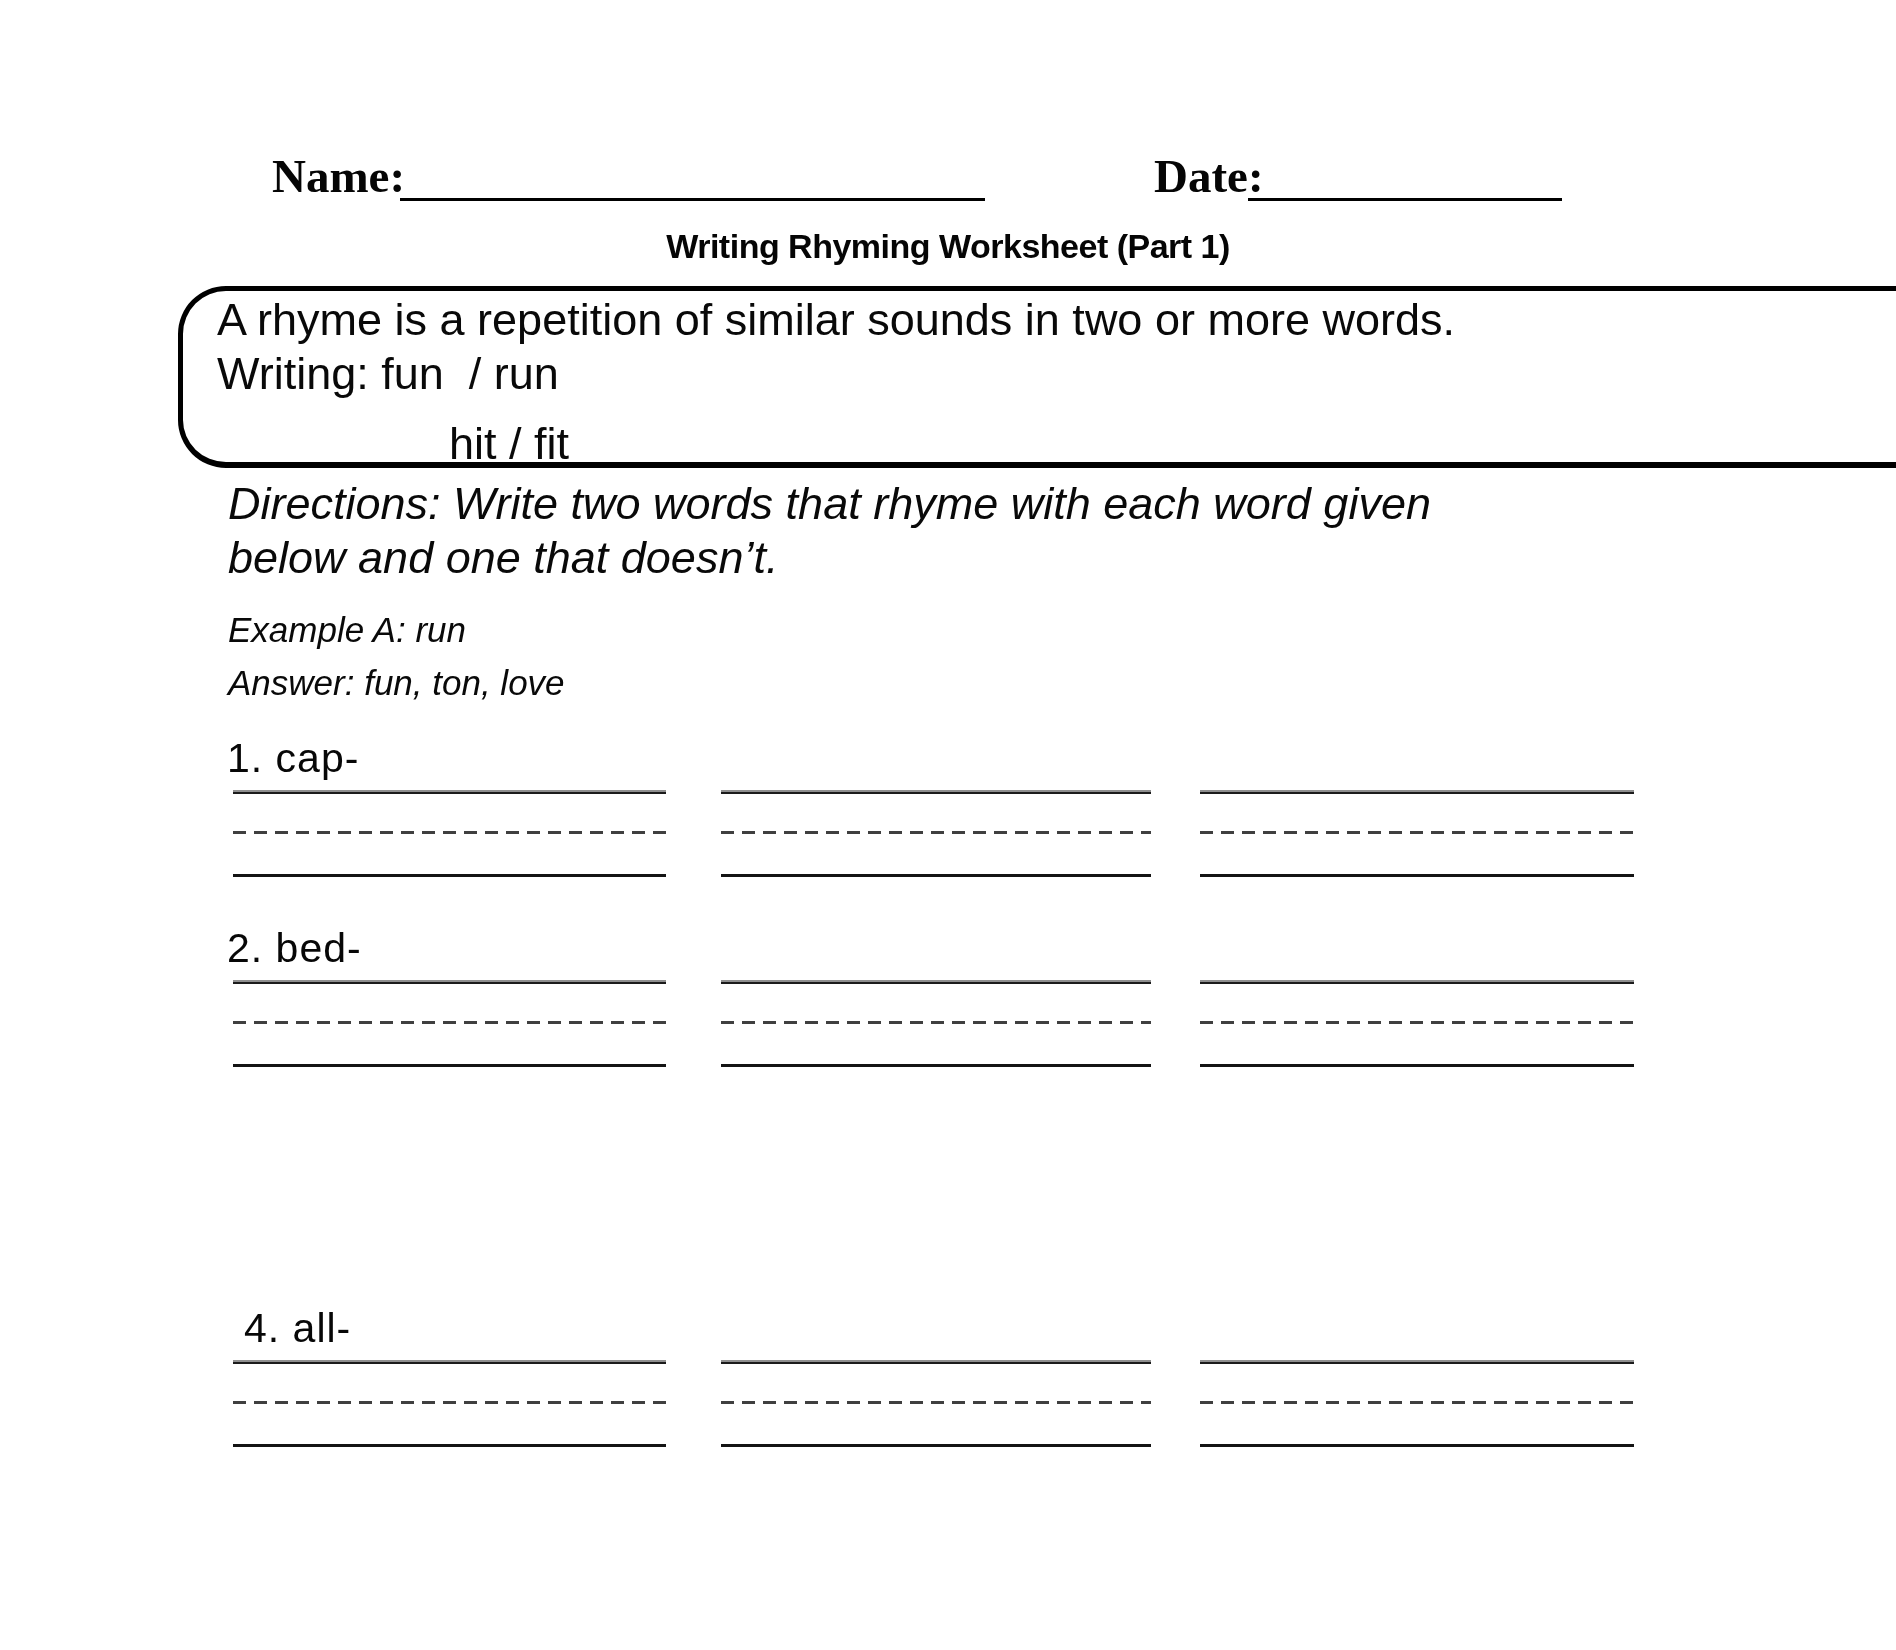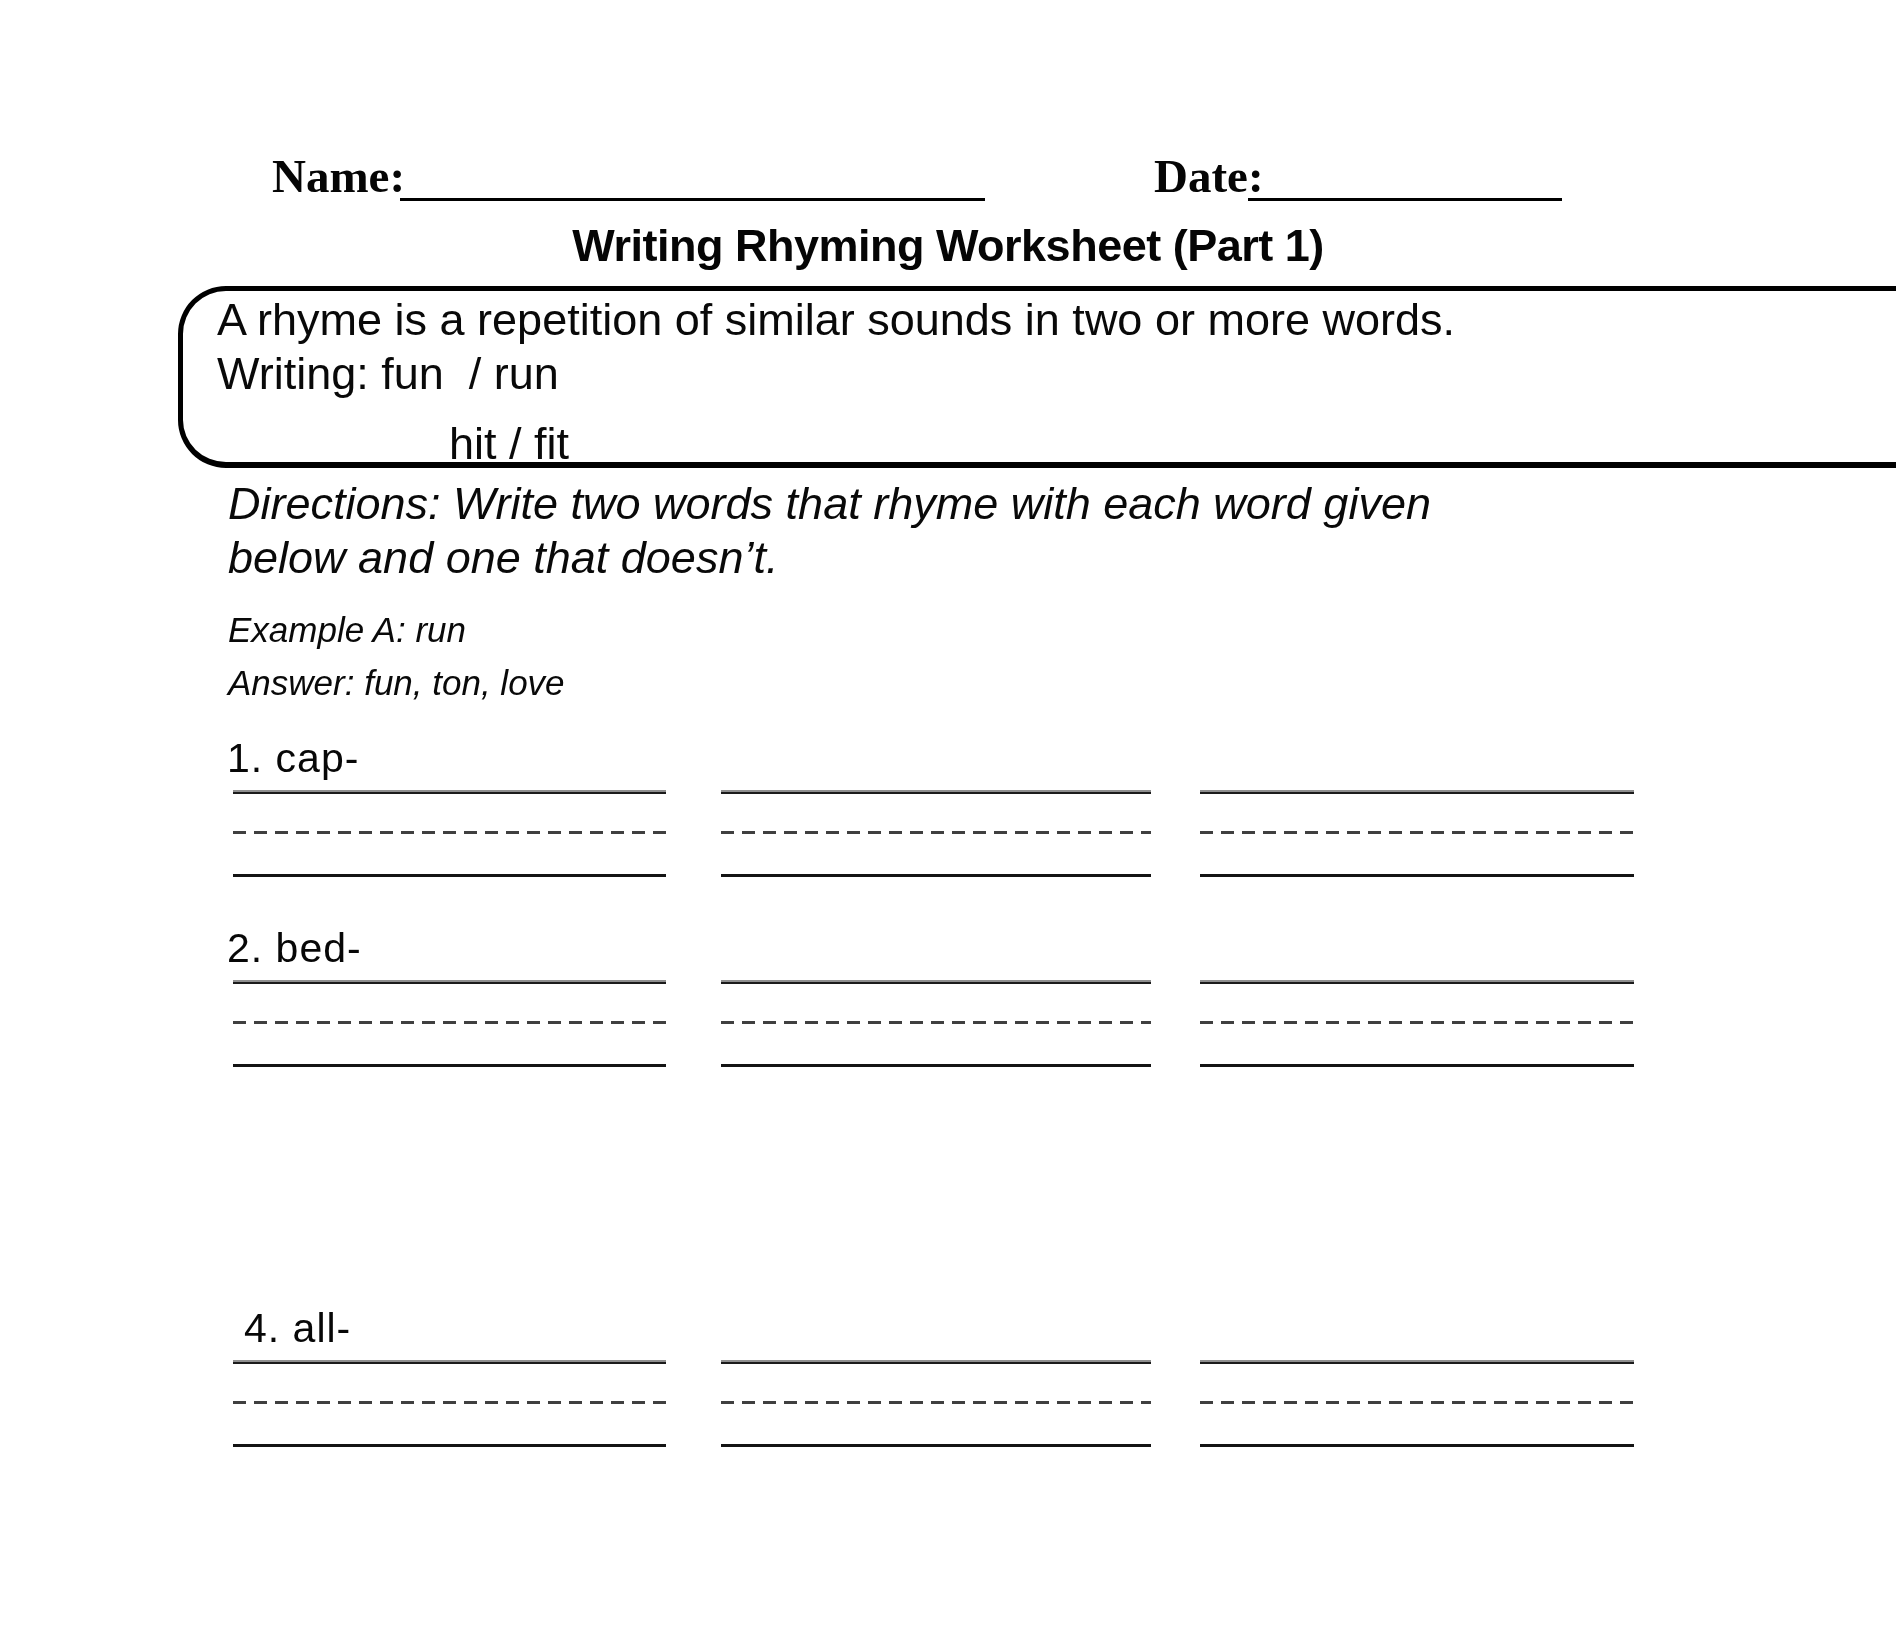--- a/index.html
+++ b/index.html
@@ -40,21 +40,21 @@
   .date-blank { left: 1248px; width: 314px; }
 
   
   .title {
     position: absolute;
     left: 0;
     top: 221px;
     width: 100%;
     text-align: center;
     font-weight: bold;
-    font-size: 45px;
+    font-size: 34px;
     line-height: 50px;
     letter-spacing: -0.5px;
     color: #050505;
   }
 
   
   .def-box {
     position: absolute;
     left: 178px;
     top: 286px;

